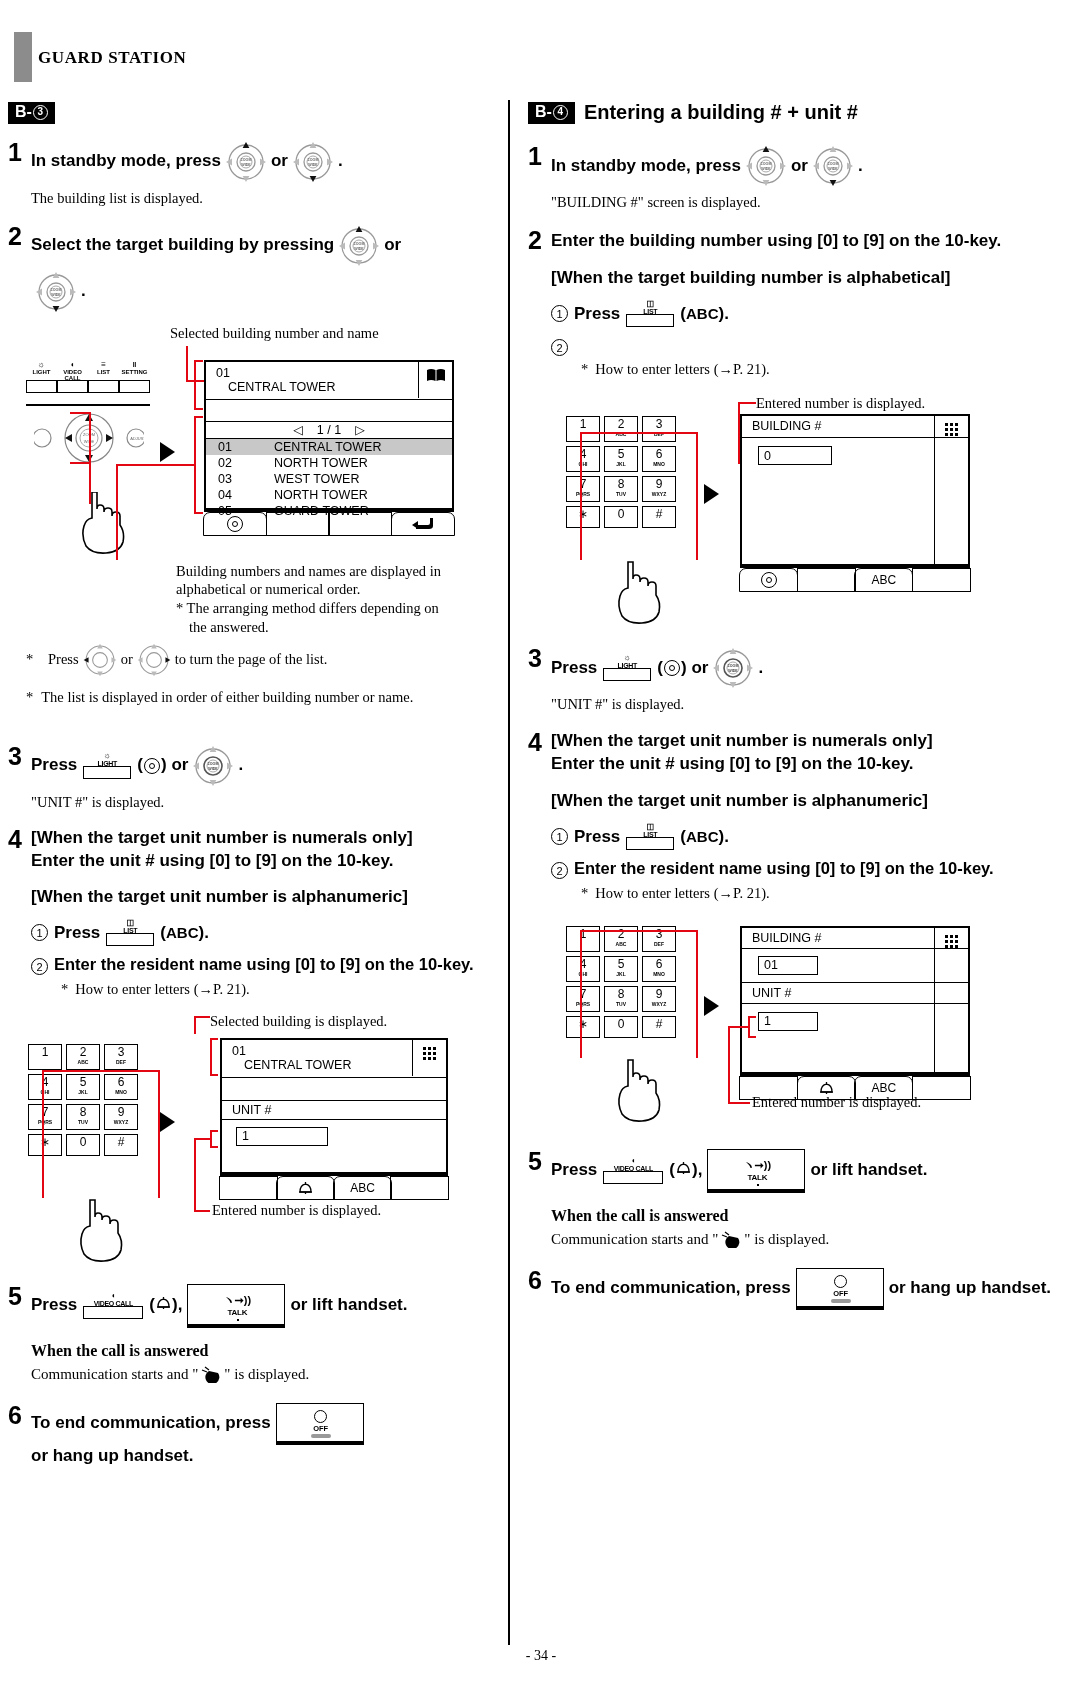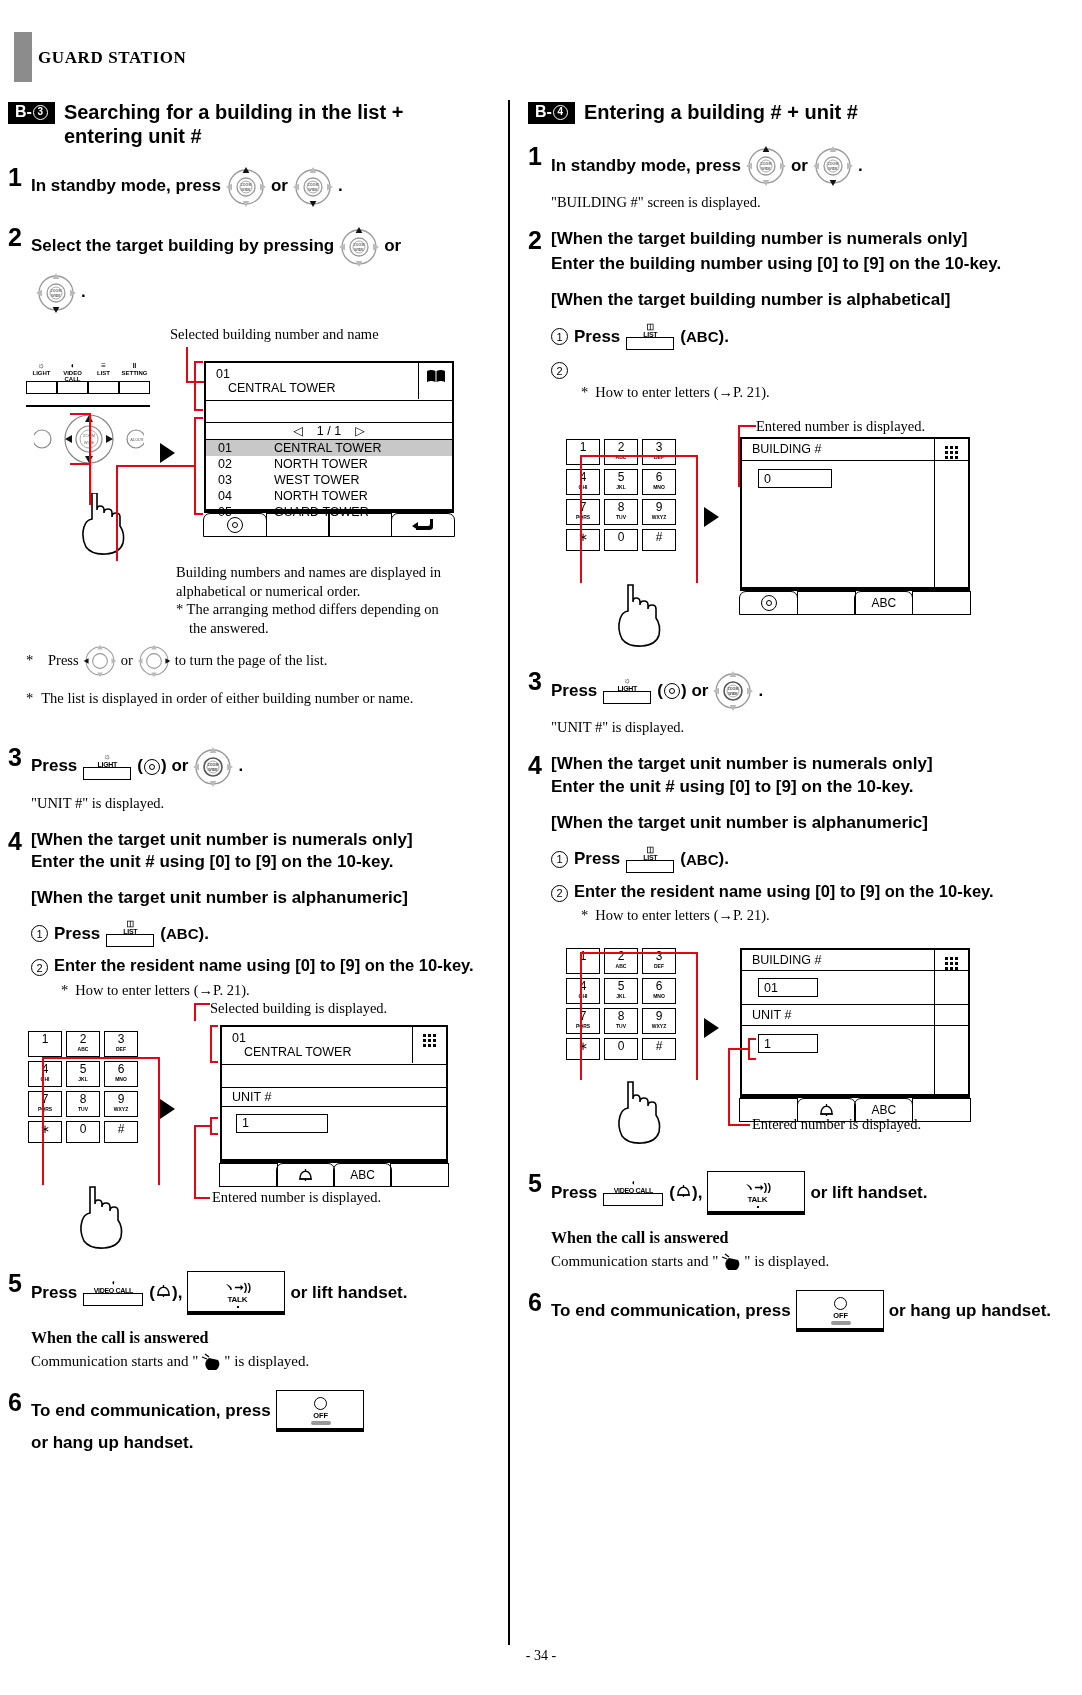--- a/index.html
+++ b/index.html
@@ -171,21 +171,20 @@
 
 <div id="col-divider"></div>
 
 <div class="column" id="col-left">
 
   <div class="sec-head">
     <div class="sec-badge">
       <span>B-</span>
         <span class="circ">3</span>
     </div>
-    <div class="sec-title">Searching for a building in the list + entering unit #</div>
   </div>
 
   <div class="step">
     <div class="step-num">1</div>
     <div class="step-body">
       <div class="step-line">
         <span>In standby mode, press</span>
         <span class="navpad">
           <svg width="44" height="44" viewBox="0 0 44 44">
             <circle cx="22" cy="22" r="17" fill="none" stroke="#999" stroke-width="1.3"></circle>
@@ -208,20 +207,21 @@
             <text x="22" y="20.5" font-size="3.6" text-anchor="middle" fill="#666" font-family="Liberation Sans, sans-serif">ZOOM</text>
             <text x="22" y="25.5" font-size="3.6" text-anchor="middle" fill="#666" font-family="Liberation Sans, sans-serif">WIDE</text>
             <polygon points="22,2 25.4,8 18.6,8" fill="#bbb"></polygon>
             <polygon points="22,42 25.4,36 18.6,36" fill="#111"></polygon>
             <polygon points="2,22 8,18.6 8,25.4" fill="#bbb"></polygon>
             <polygon points="42,22 36,18.6 36,25.4" fill="#bbb"></polygon>
           </svg>
         </span>
         <span>.</span>
       </div>
+      <div class="note">The building list is displayed.</div>
     </div>
   </div>
 
   <div class="step">
     <div class="step-num">2</div>
     <div class="step-body">
       <div class="step-line">
         <span>Select the target building by pressing</span>
         <span class="navpad">
           <svg width="44" height="44" viewBox="0 0 44 44">
@@ -486,21 +486,21 @@
         <span class="circ-num">2</span>
         <span class="substep-txt" style="max-width:420px;">Enter the resident name using [0] to [9] on the 10-key.</span>
       </div>
       <div class="starline" style="padding-left:30px;">
         <span>*</span>
         <span>How to enter letters (→P. 21).</span>
       </div>
     </div>
   </div>
 
-  <div style="position:relative; height:250px; margin-top:0;">
+  <div style="position:relative; height:250px; margin-top:14px;">
     <div class="callout" style="position:absolute; left:202px; top:0;">Selected building is displayed.</div>
     <div class="redline" style="left:186px; top:6px; width:2px; height:16px;"></div>
     <div class="redline" style="left:186px; top:4px; width:16px; height:2px;"></div>
     <div class="redline" style="left:186px; top:58px; width:2px; height:0px;"></div>
 
     <div style="position:absolute; left:20px; top:32px; width:110px;">
       <div style="display:grid; grid-template-columns:repeat(3,34px); gap:4px;">
         <div class="kk" style="border:1.5px solid #000;height:26px;text-align:center;">
           <div style="font-size:12px;">1</div>
           <div style="font-size:5px;font-weight:bold;"></div>
@@ -710,21 +710,20 @@
         </span>
         <span>.</span>
       </div>
       <div class="note">"BUILDING #" screen is displayed.</div>
     </div>
   </div>
 
   <div class="step">
     <div class="step-num">2</div>
     <div class="step-body">
-      <div class="step-line block">[When the target building number is numerals only]</div>
       <div class="step-line block" style="margin-top:2px;">Enter the building number using [0] to [9] on the 10-key.</div>
       <div class="step-line block" style="margin-top:14px;">[When the target building number is alphabetical]</div>
 
       <div class="substep" style="margin-top:12px;">
         <span class="circ-num">1</span>
         <span class="step-line" style="align-items:center;">
           <span>Press</span>
           <span class="keybtn">
             <span class="topicon">◫</span>
             <span class="lbl">LIST</span>

